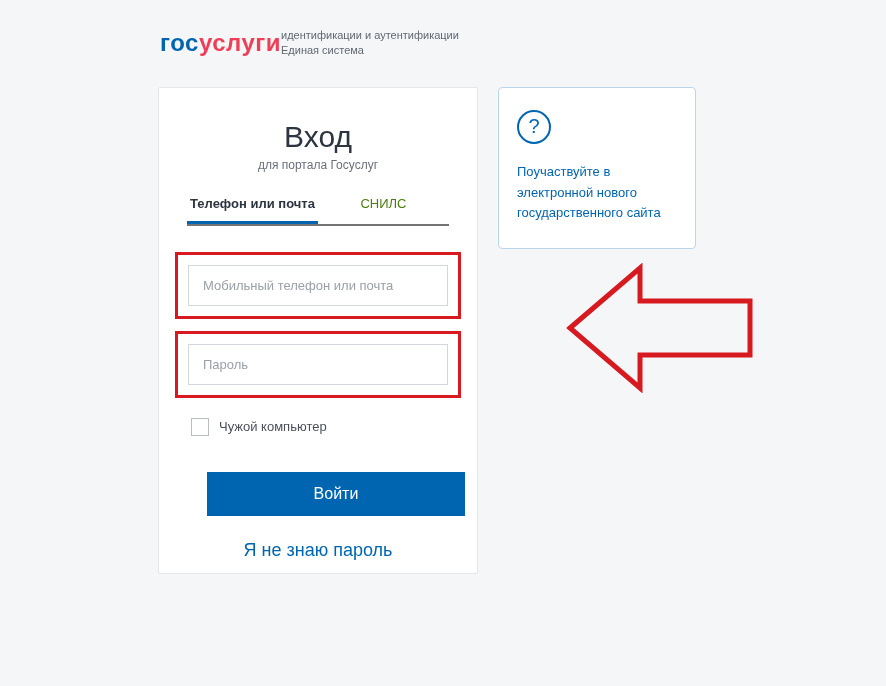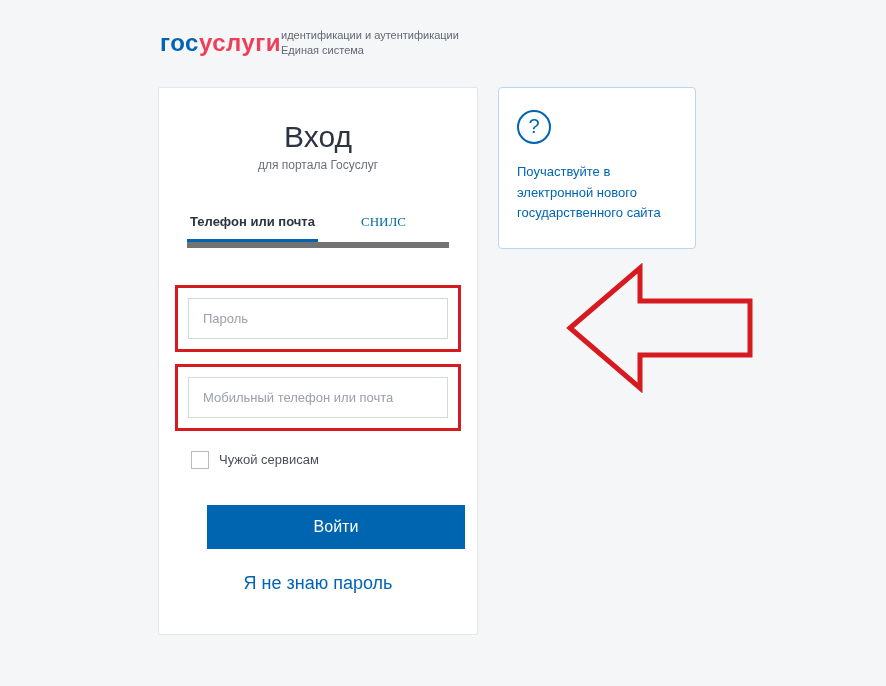--- a/index.html
+++ b/index.html
@@ -32,53 +32,52 @@
       display: flex;
       padding: 28px 0 0 158px;
       gap: 20px;
       align-items: flex-start;
     }
     .login-card {
       width: 320px;
       background: #fff;
       border: 1px solid #e4e6ea;
       border-radius: 2px;
-      padding: 32px 0 40px 0;
+      padding: 32px 0 12px 0;
       text-align: center;
     }
     .login-title {
       font-size: 30px;
       color: #2c3440;
       font-weight: normal;
     }
     .login-subtitle {
       font-size: 12px;
       color: #6a707b;
       margin-top: 4px;
-      margin-bottom: 32px;
+      margin-bottom: 14px;
     }
     .tabs {
       display: flex;
-      border-bottom: 6px solid #737373;
-      margin: 11px 28px;
+      border-bottom: 2px solid #737373;
+      margin: 0 28px;
     }
     .tab {
       flex: 1;
       padding: 10px 0;
       font-size: 13px;
       cursor: pointer;
     }
     .tab-active {
       color: #2c3440;
       font-weight: bold;
       border-bottom: 3px solid #0065b1;
     }
     .tab-inactive {
-      color: #0369a1;
-      font-family: Liberation Serif, serif;
+      color: #4d7c0f;
     }
     .form-section {
       padding: 26px 16px 0 16px;
     }
     .highlight-box {
       border: 3px solid #d71920;
       padding: 10px;
       margin-bottom: 12px;
     }
     .input-field {
@@ -193,30 +192,30 @@
       <h1 class="login-title">Вход</h1>
       <div class="login-subtitle">для портала Госуслуг</div>
 
       <div class="tabs">
         <div class="tab tab-active">Телефон или почта</div>
         <div class="tab tab-inactive">СНИЛС</div>
       </div>
 
       <div class="form-section">
         <div class="highlight-box">
+          <input type="text" class="input-field" placeholder="Мобильный телефон или почта" style="">
+        </div>
+        <div class="highlight-box">
           <input type="password" class="input-field" placeholder="Пароль" style="">
         </div>
-        <div class="highlight-box">
-          <input type="text" class="input-field" placeholder="Мобильный телефон или почта" style="">
-        </div>
       </div>
 
       <div class="checkbox-row">
         <div class="checkbox"></div>
-        <span class="checkbox-label">Чужой сервисам</span>
+        <span class="checkbox-label">Чужой компьютер</span>
       </div>
 
       <button class="login-button">Войти</button>
 
       <a class="forgot-link">Я не знаю пароль</a>
     </div>
 
   </div>
 
   <div class="info-card">

